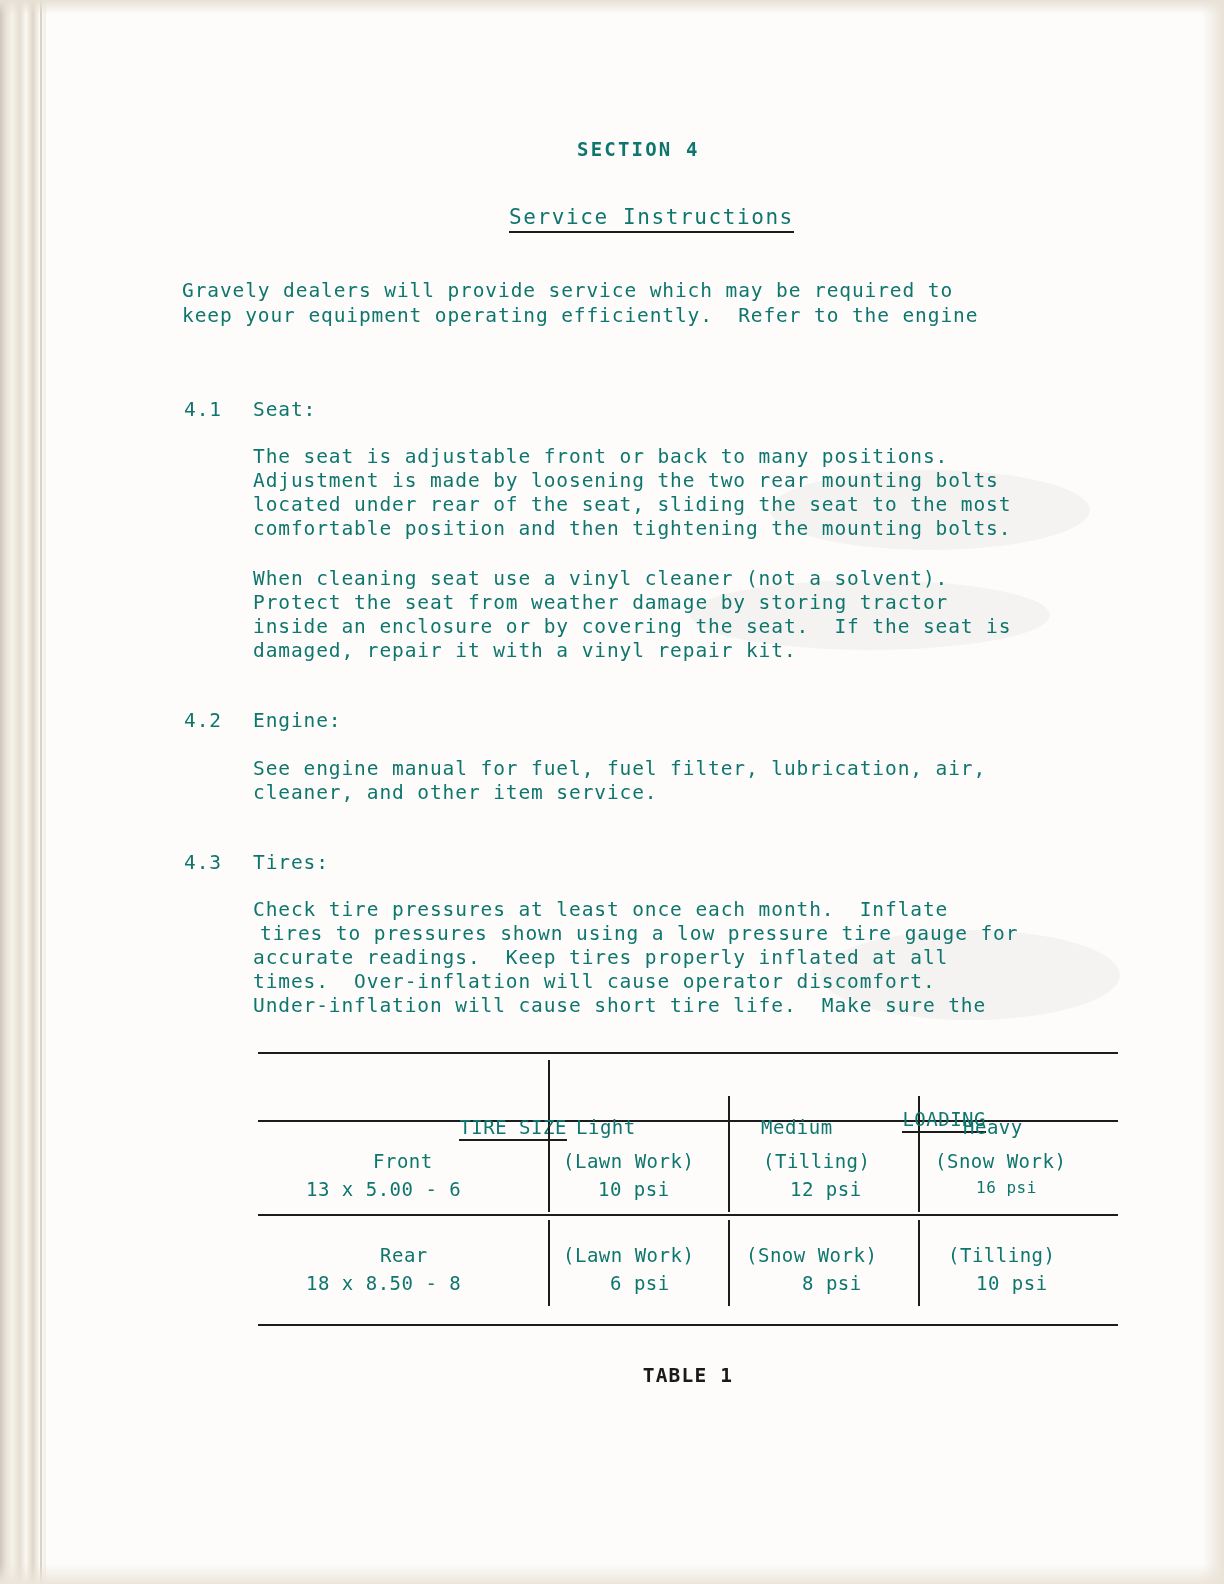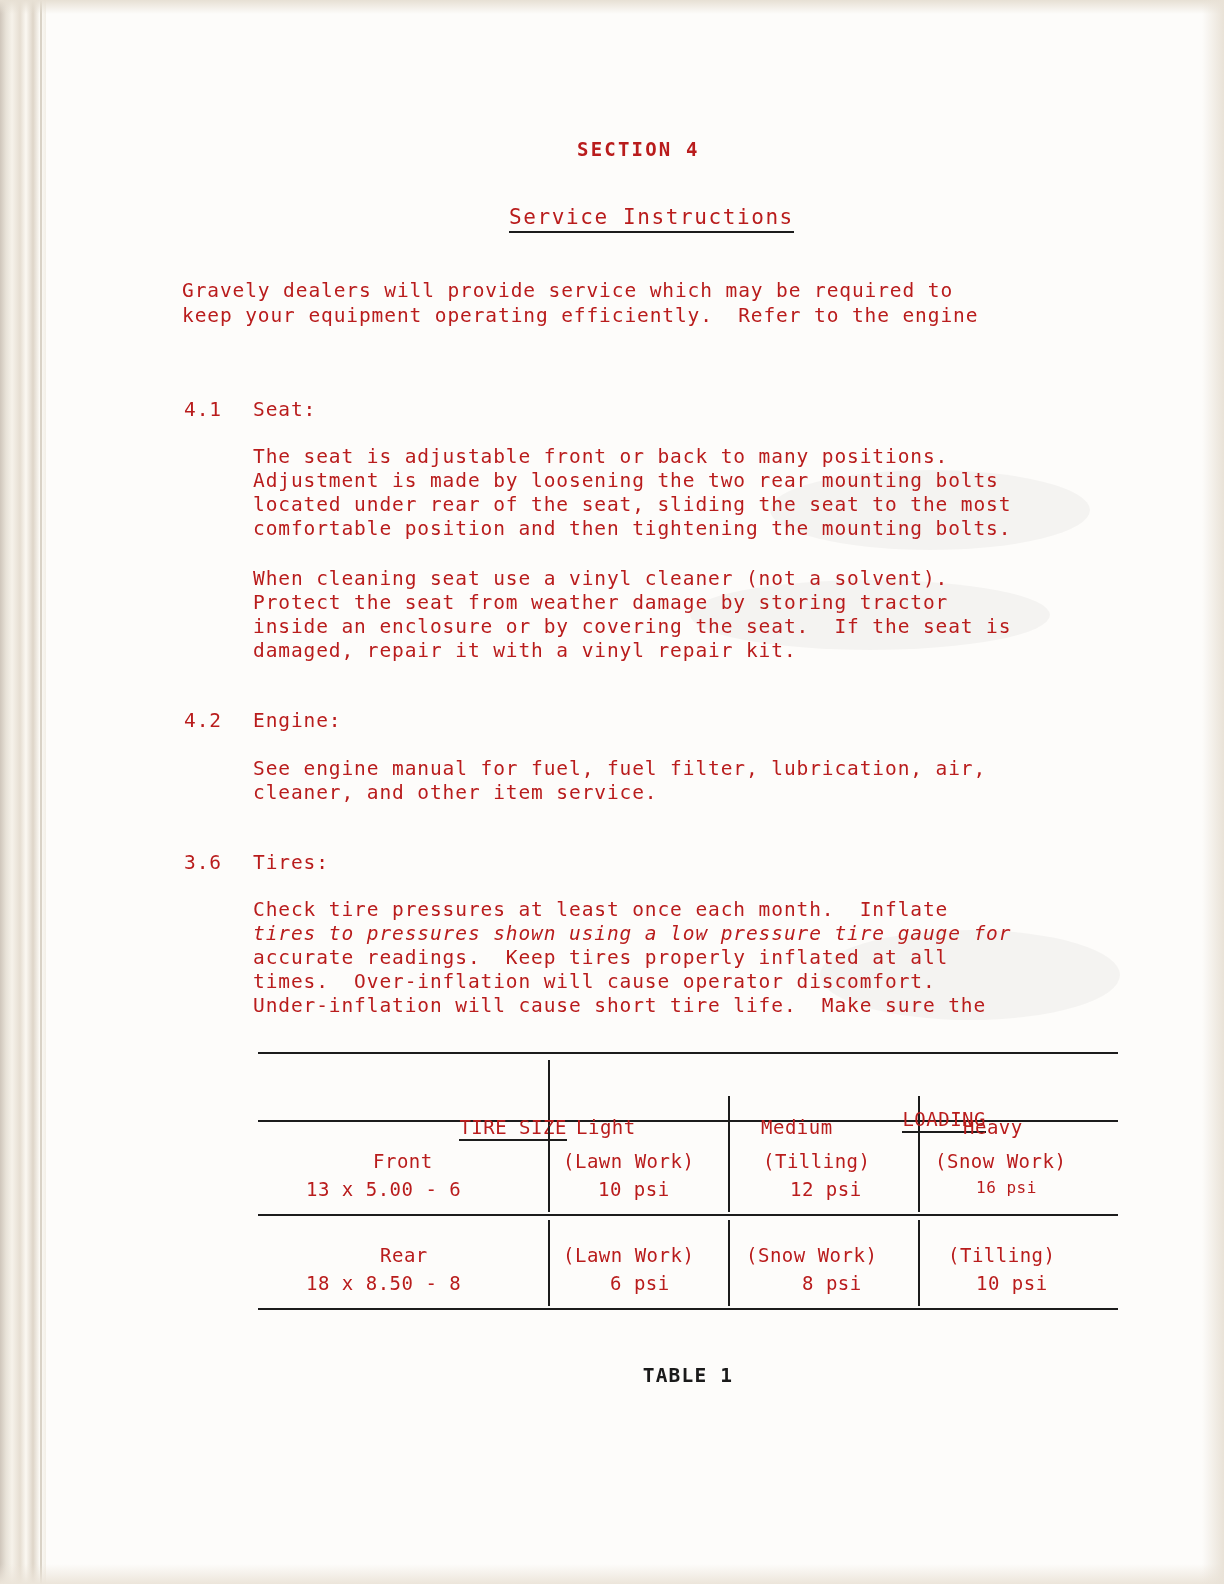--- a/index.html
+++ b/index.html
@@ -55,21 +55,21 @@
     position: absolute;
     left: 0; top: 0;
     width: 1224px;
     height: 1584px;
   }
   .t {
     position: absolute;
     white-space: pre;
     font-family: "DejaVu Sans Mono", monospace;
     letter-spacing: 0.5px;
-    color: #b91c1c;
+    color: #0f766e;
   }
   .section-head {
     font-size: 19px;
     letter-spacing: 2.2px;
     font-weight: 600;
   }
   .doc-title {
     font-size: 21px;
     letter-spacing: 1.6px;
     border-bottom: 2px solid #1c1c1c;
@@ -160,25 +160,25 @@
     <div class="t body-line" style="left:253px; top:590px;">Protect the seat from weather damage by storing tractor</div>
     <div class="t body-line" style="left:253px; top:614px;">inside an enclosure or by covering the seat.  If the seat is</div>
     <div class="t body-line" style="left:253px; top:638px;">damaged, repair it with a vinyl repair kit.</div>
 
     <div class="t num-head" style="left:184px; top:709px;">4.2</div>
     <div class="t num-head" style="left:253px; top:709px;">Engine:</div>
 
     <div class="t body-line" style="left:253px; top:756px;">See engine manual for fuel, fuel filter, lubrication, air,</div>
     <div class="t body-line" style="left:253px; top:780px;">cleaner, and other item service.</div>
 
-    <div class="t num-head" style="left:184px; top:851px;">3.6</div>
+    <div class="t num-head" style="left:184px; top:851px;">4.3</div>
     <div class="t num-head" style="left:253px; top:851px;">Tires:</div>
 
     <div class="t body-line" style="left:253px; top:897px;">Check tire pressures at least once each month.  Inflate</div>
-    <div class="t body-line" style="left:253px; top:921px;font-style:italic;">tires to pressures shown using a low pressure tire gauge for</div>
+    <div class="t body-line" style="left:260px; top:921px;">tires to pressures shown using a low pressure tire gauge for</div>
     <div class="t body-line" style="left:253px; top:945px;">accurate readings.  Keep tires properly inflated at all</div>
     <div class="t body-line" style="left:253px; top:969px;">times.  Over-inflation will cause operator discomfort.</div>
     <div class="t body-line" style="left:253px; top:993px;">Under-inflation will cause short tire life.  Make sure the</div>
 
     <div class="tire-table">
 
       <div class="rule"></div>
 
       <div style="position:relative; height:66px;">
         <div class="vbar" style="left:290px; top:6px; height:84px;"></div>
@@ -213,21 +213,21 @@
 
         <div class="t" style="left:505px; top:28px; font-size:19px;">(Tilling)</div>
         <div class="t" style="left:532px; top:56px; font-size:19px;">12 psi</div>
 
         <div class="t" style="left:677px; top:28px; font-size:19px;">(Snow Work)</div>
         <div class="t" style="left:718px; top:56px; font-size:16px;">16 psi</div>
       </div>
 
       <div class="rule-short"></div>
 
-      <div style="position:relative; height:92px;">
+      <div style="position:relative; height:108px;">
         <div class="vbar" style="left:290px; top:4px; height:86px;"></div>
         <div class="vbar" style="left:470px; top:4px; height:86px;"></div>
         <div class="vbar" style="left:660px; top:4px; height:86px;"></div>
 
         <div class="t" style="left:122px; top:28px; font-size:19px;">Rear</div>
         <div class="t" style="left:48px; top:56px; font-size:19px;">18 x 8.50 - 8</div>
 
         <div class="t" style="left:305px; top:28px; font-size:19px;">(Lawn Work)</div>
         <div class="t" style="left:352px; top:56px; font-size:19px;">6 psi</div>
 

